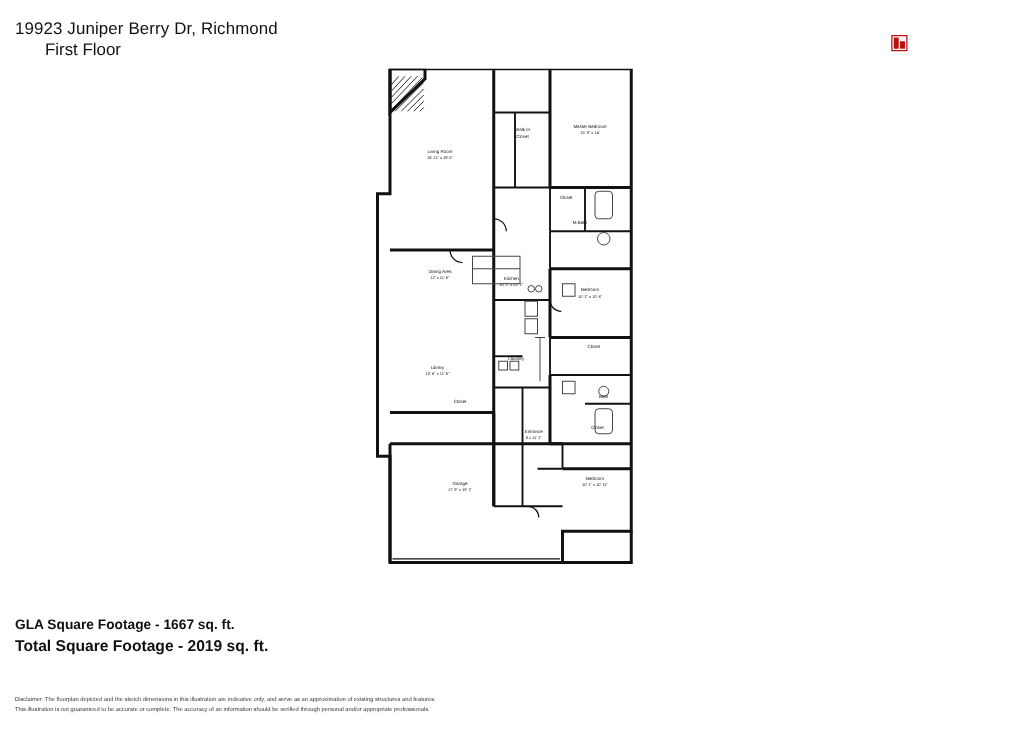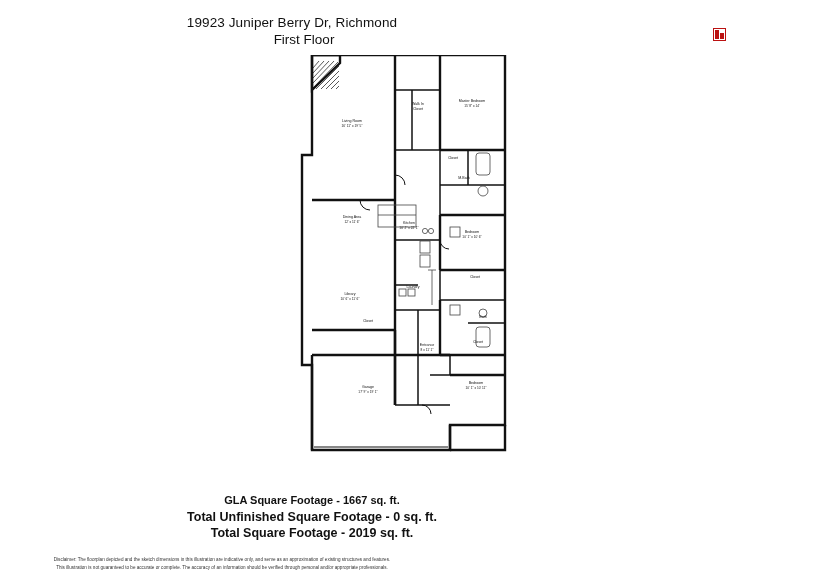--- a/index.html
+++ b/index.html
@@ -11,21 +11,20 @@
     background: #ffffff;
     font-family: "Liberation Sans", sans-serif;
     color: #1a1a1a;
     overflow: hidden;
   }
   #page {
     position: relative;
     width: 825px;
     height: 458px;
     background: #fff;
-    text-align: center;
   }
 
   
   #header {
     position: absolute;
     left: 12px;
     top: 14px;
     width: 560px;
   }
   #header .addr {
@@ -272,21 +271,20 @@
         <text class="rdim" x="68" y="338">17' 9" x 19' 1"</text>
 
         <text class="rname" x="176" y="329">Bedroom</text>
         <text class="rdim" x="176" y="334">10' 1" x 10' 11"</text>
       </g>
     </svg>
   </div>
 
   <div id="stats">
     <div class="l1">GLA Square Footage - 1667 sq. ft.</div>
-    <div>Total Unfinished Square Footage - 0 sq. ft.</div>
     <div>Total Square Footage - 2019 sq. ft.</div>
   </div>
 
   <div id="disclaimer">
     <p>Disclaimer: The floorplan depicted and the sketch dimensions in this illustration are indicative only, and serve as an approximation of existing structures and features.</p>
     <p>This illustration is not guaranteed to be accurate or complete. The accuracy of an information should be verified through personal and/or appropriate professionals.</p>
   </div>
 
 </div>
 

